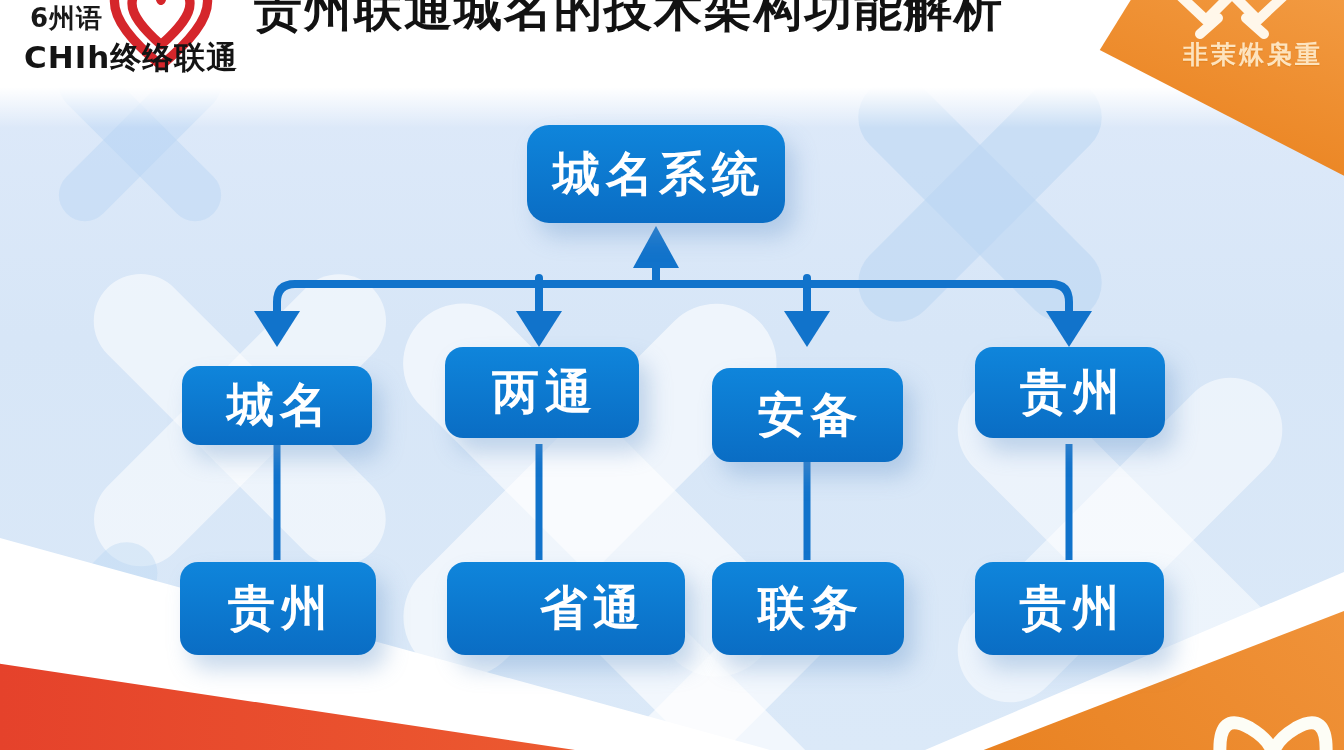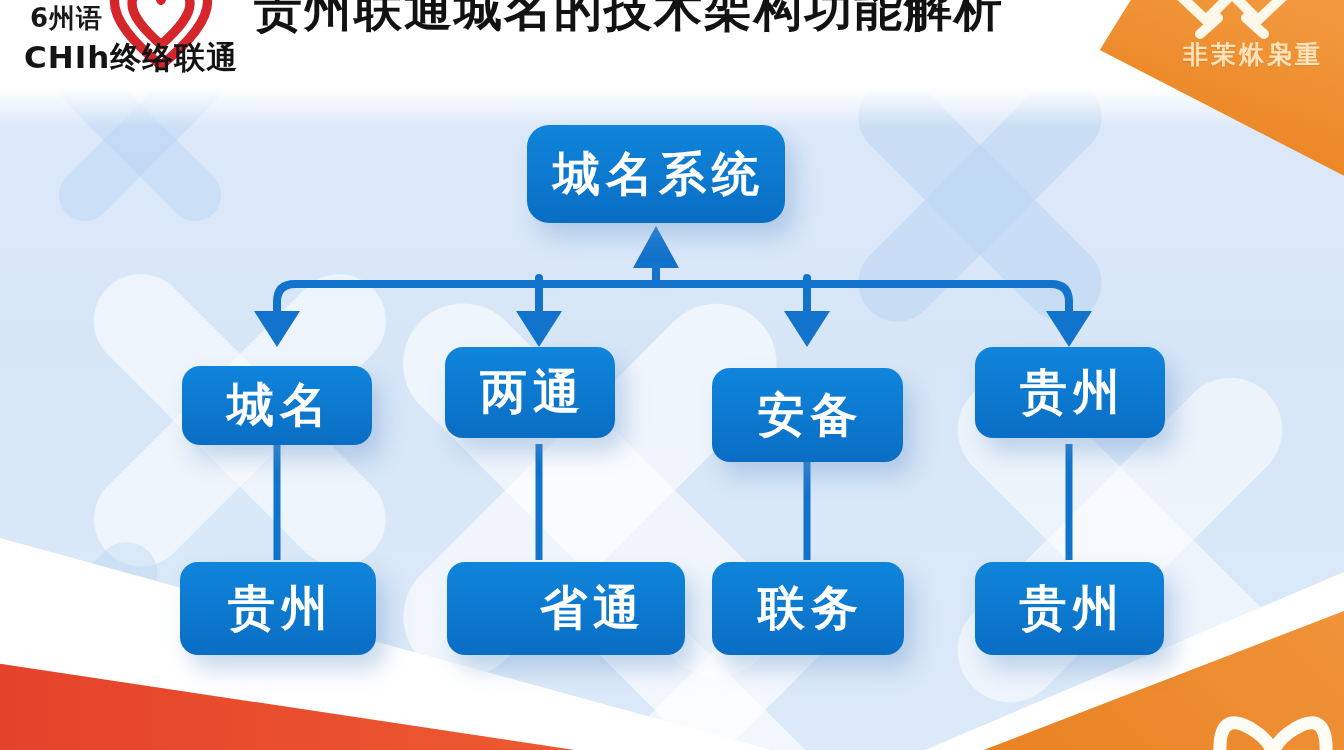--- a/index.html
+++ b/index.html
@@ -44,21 +44,21 @@
   
   .node{
     position:absolute;display:flex;align-items:center;justify-content:center;
     background:linear-gradient(180deg,#0f85db,#0a6dc4);
     border-radius:18px;color:#fff;font-size:47px;font-weight:600;letter-spacing:6px;
     box-shadow:10px 14px 22px rgba(110,155,205,.38);
     text-indent:6px;
   }
   .node-root{left:527px;top:125px;width:258px;height:98px;border-radius:22px;}
   .n21{left:182px;top:347px;width:190px;height:79px;margin-top:19px;}
-  .n22{left:445px;top:347px;width:170px;height:91px;}
+  .n22{left:445px;top:347px;width:194px;height:91px;}
   .n23{left:712px;top:368px;width:191px;height:94px;}
   .n24{left:975px;top:347px;width:190px;height:91px;}
   .n31{left:180px;top:562px;width:196px;height:93px;}
   .n32{left:447px;top:562px;width:190px;height:93px;padding-left:48px;}
   .n33{left:712px;top:562px;width:192px;height:93px;}
   .n34{left:975px;top:562px;width:189px;height:93px;}
   svg.connectors{position:absolute;left:0;top:0;pointer-events:none;}
   .knot-red{position:absolute;left:102px;top:-34px;}
   .knot-white-tr{position:absolute;left:1160px;top:-6px;}
   .knot-white-br{position:absolute;left:1198px;top:688px;}

